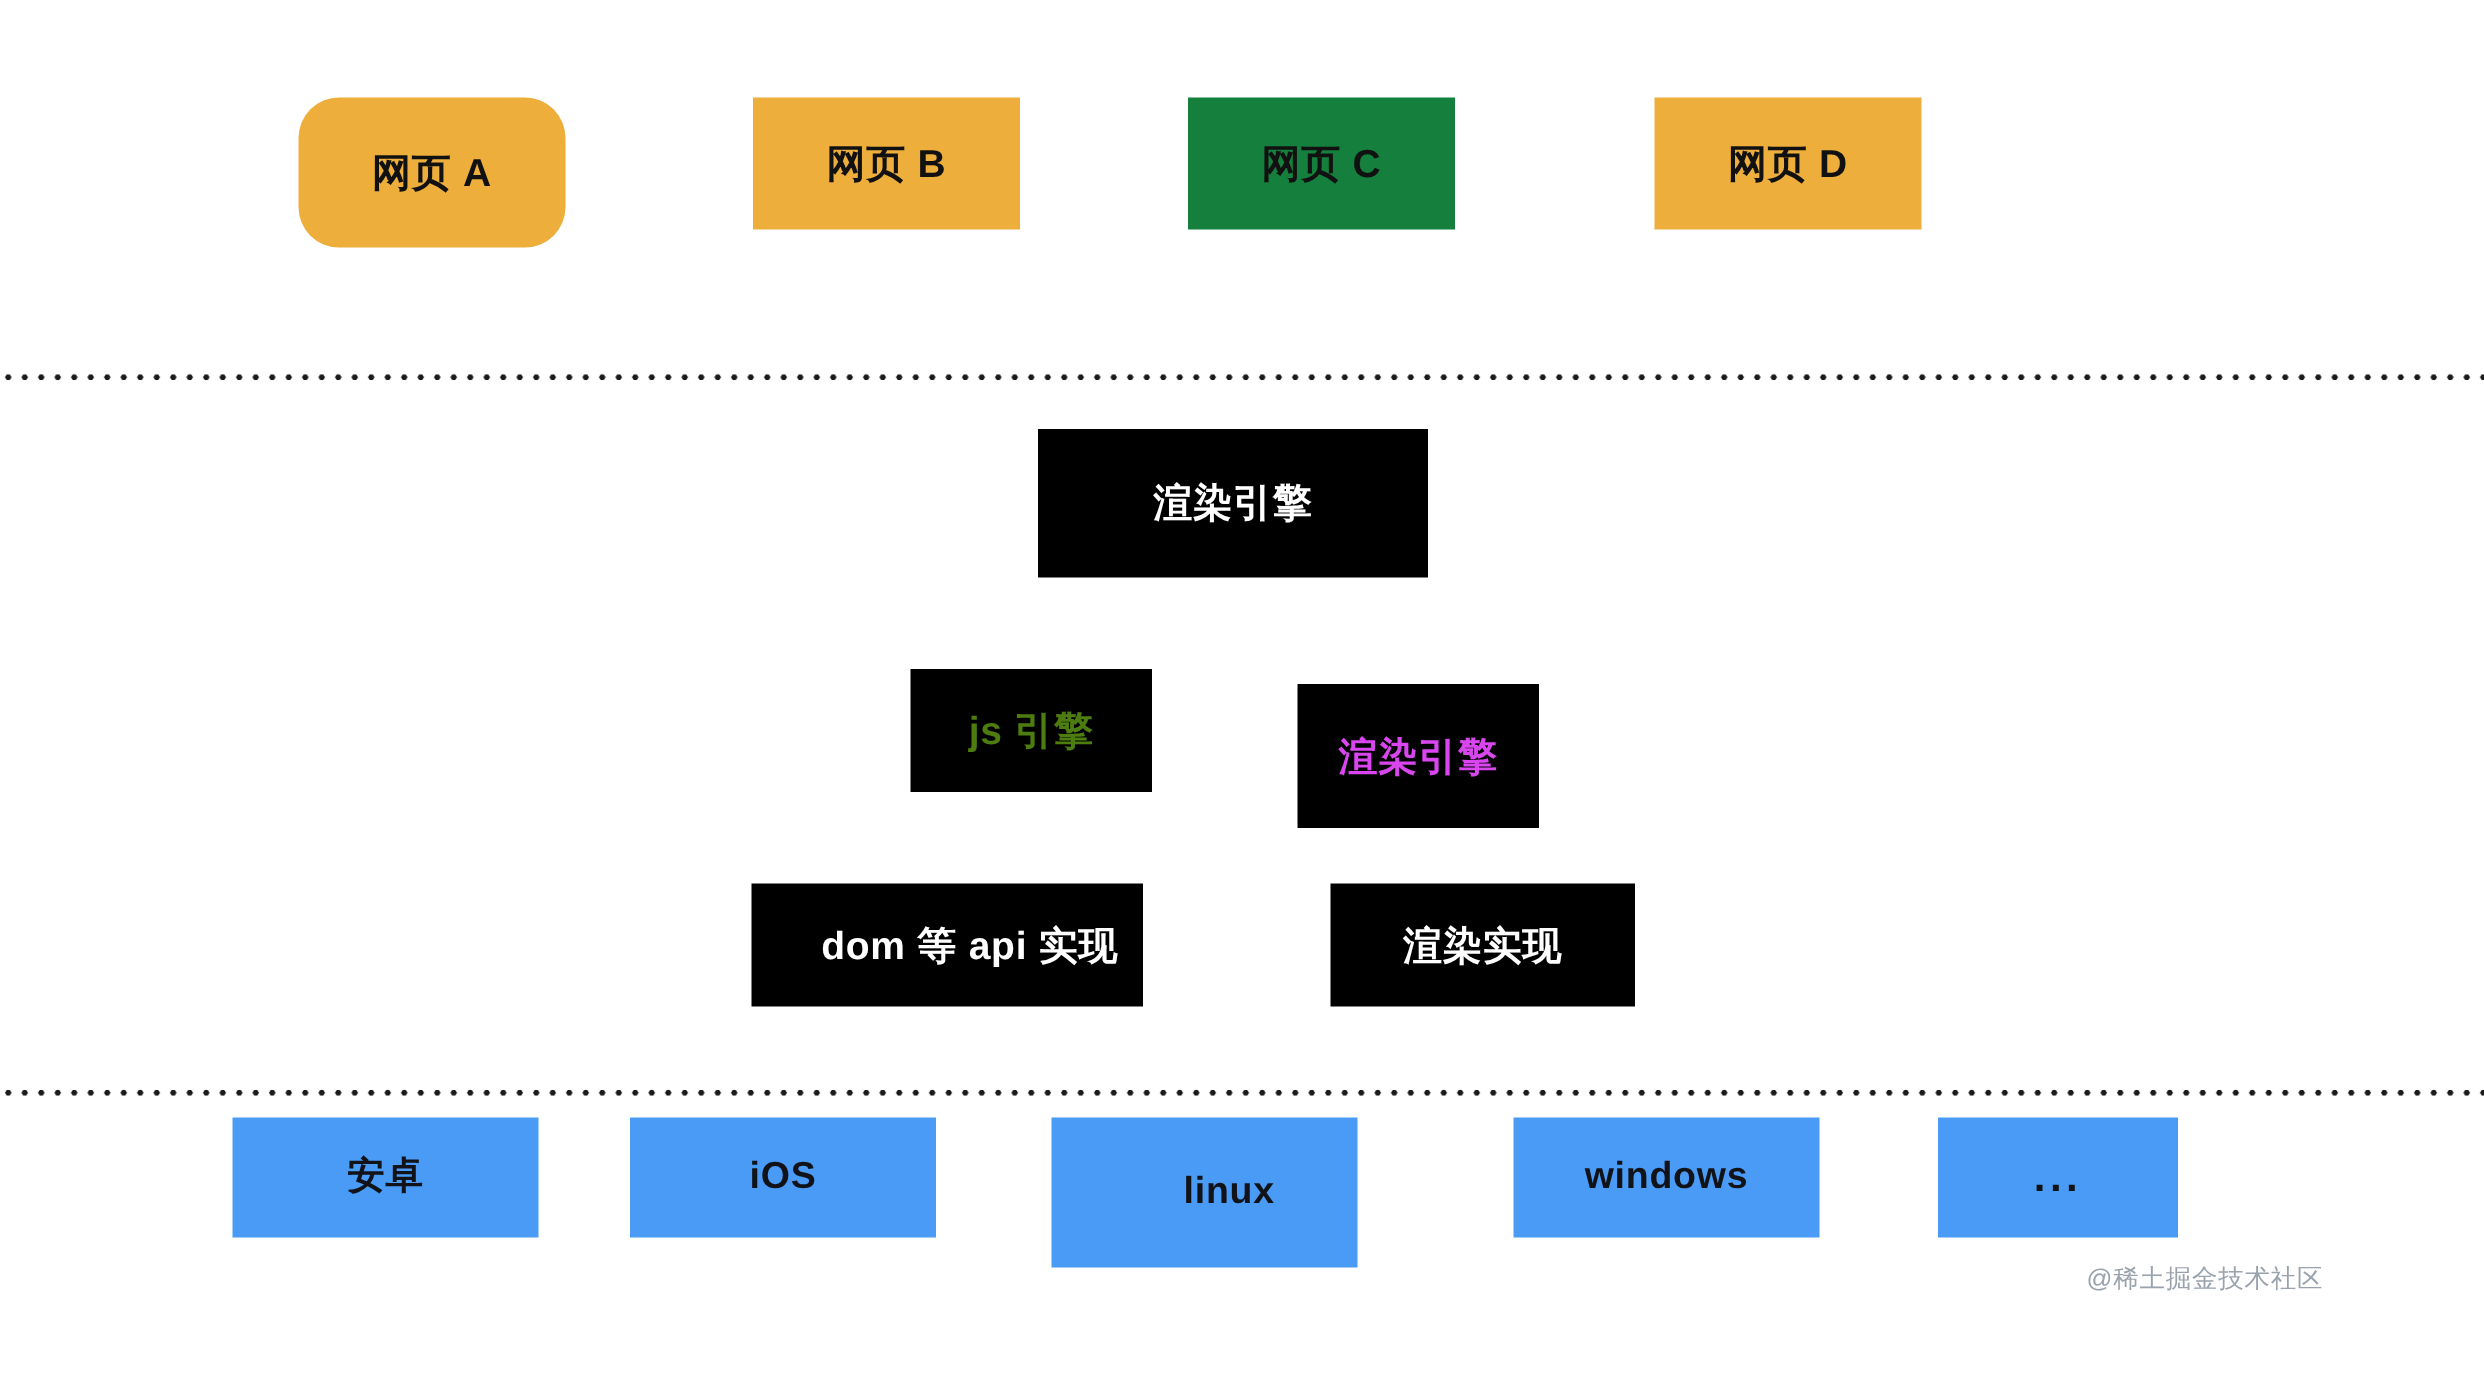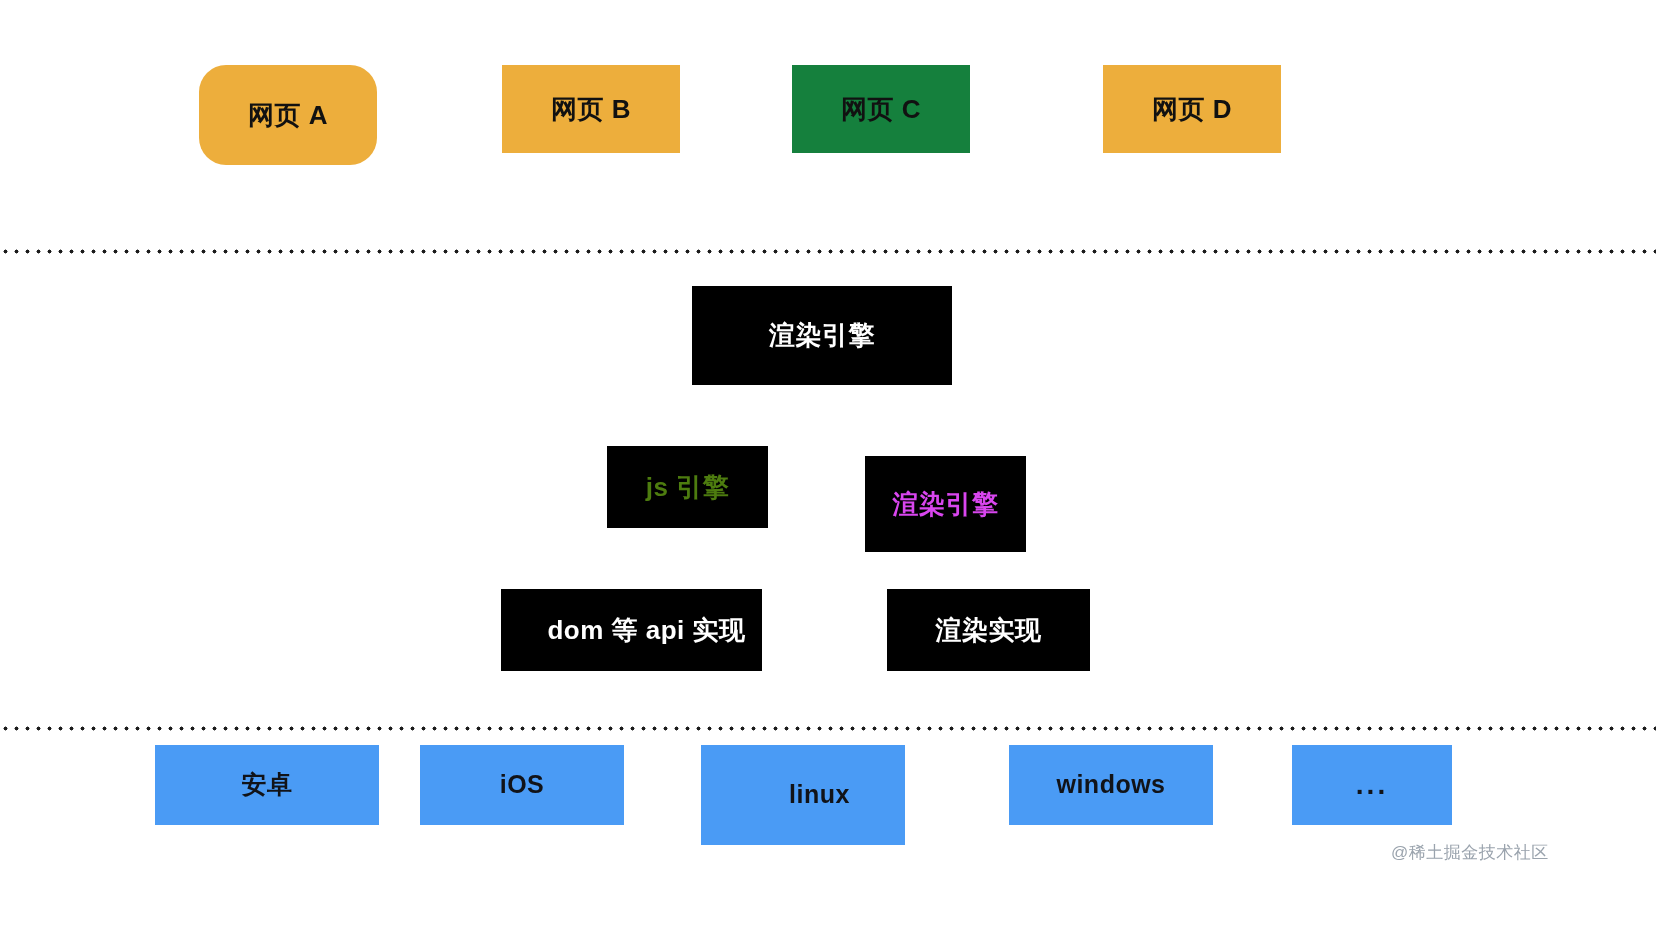--- a/index.html
+++ b/index.html
@@ -120,21 +120,21 @@
       <span>dom 等 api 实现</span>
     </div>
     <div class="node engine" style="left: 887px; top: 589px; width: 203px; height: 82px; background: rgb(0, 0, 0); color: rgb(255, 255, 255);">
       <span>渲染实现</span>
     </div>
   </div>
 
   <div class="divider" style="top: 726px;"></div>
 
   <div>
-    <div class="node os" style="left: 155px; top: 745px; width: 224px; height: 80px; background: rgb(74, 155, 245);">
+    <div class="node os" style="left: 155px; top: 745px; width: 204px; height: 80px; background: rgb(74, 155, 245);">
       <span>安卓</span>
     </div>
     <div class="node os" style="left: 420px; top: 745px; width: 204px; height: 80px; background: rgb(74, 155, 245);">
       <span>iOS</span>
     </div>
     <div class="node os" style="left: 701px; top: 745px; width: 204px; height: 100px; background: rgb(74, 155, 245); padding-left: 33px;">
       <span>linux</span>
     </div>
     <div class="node os" style="left: 1009px; top: 745px; width: 204px; height: 80px; background: rgb(74, 155, 245);">
       <span>windows</span>

